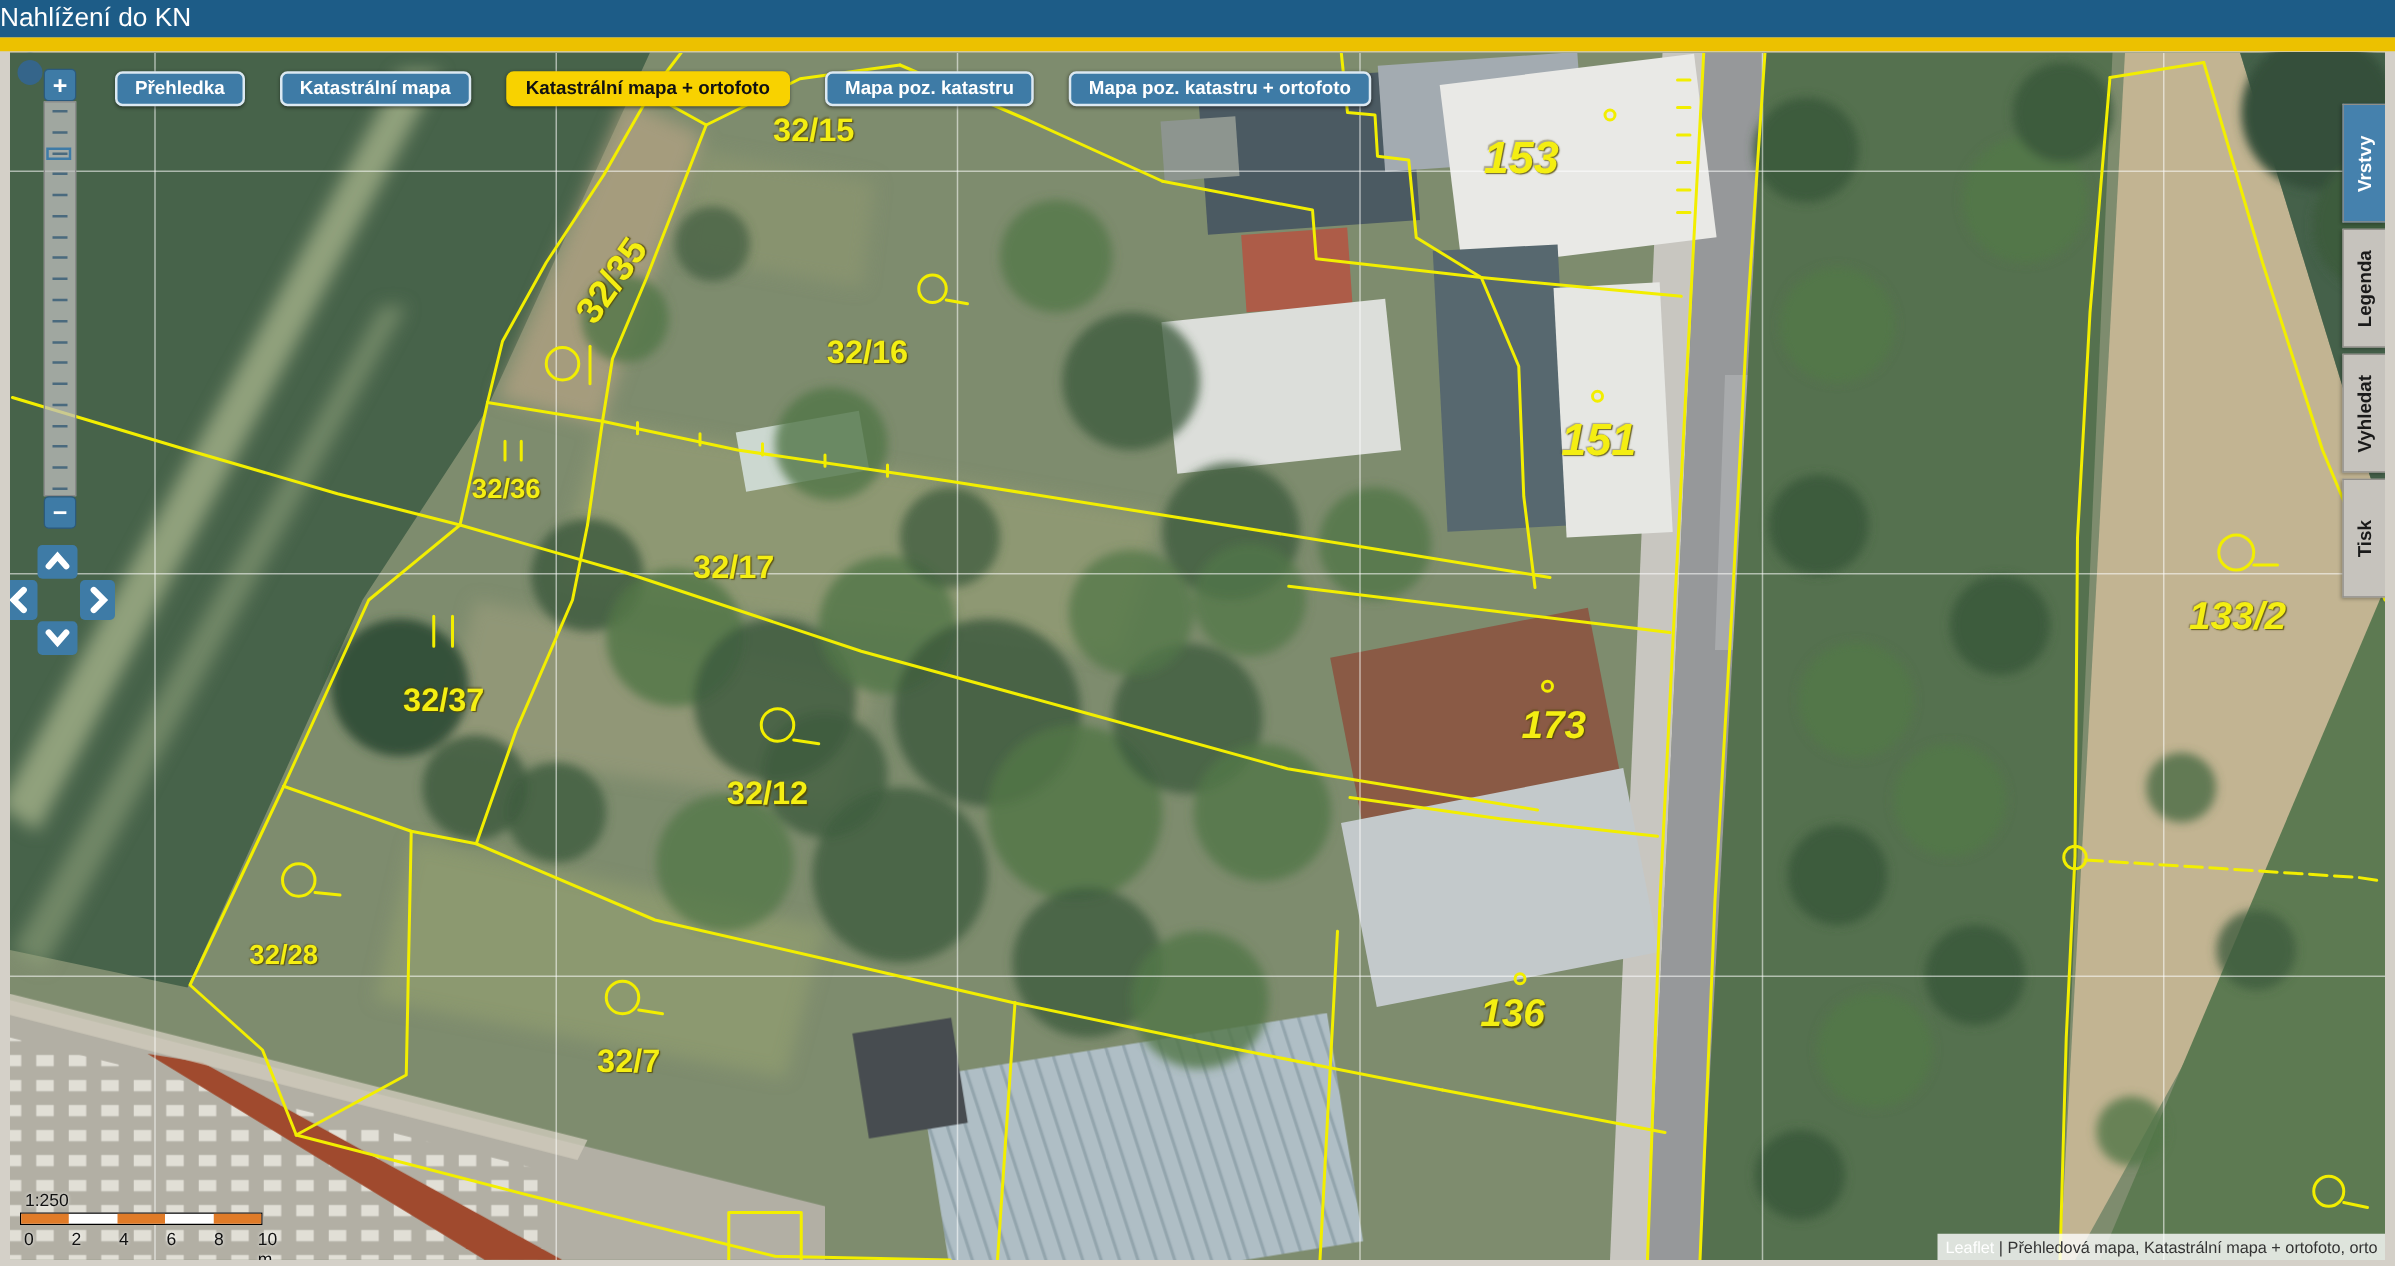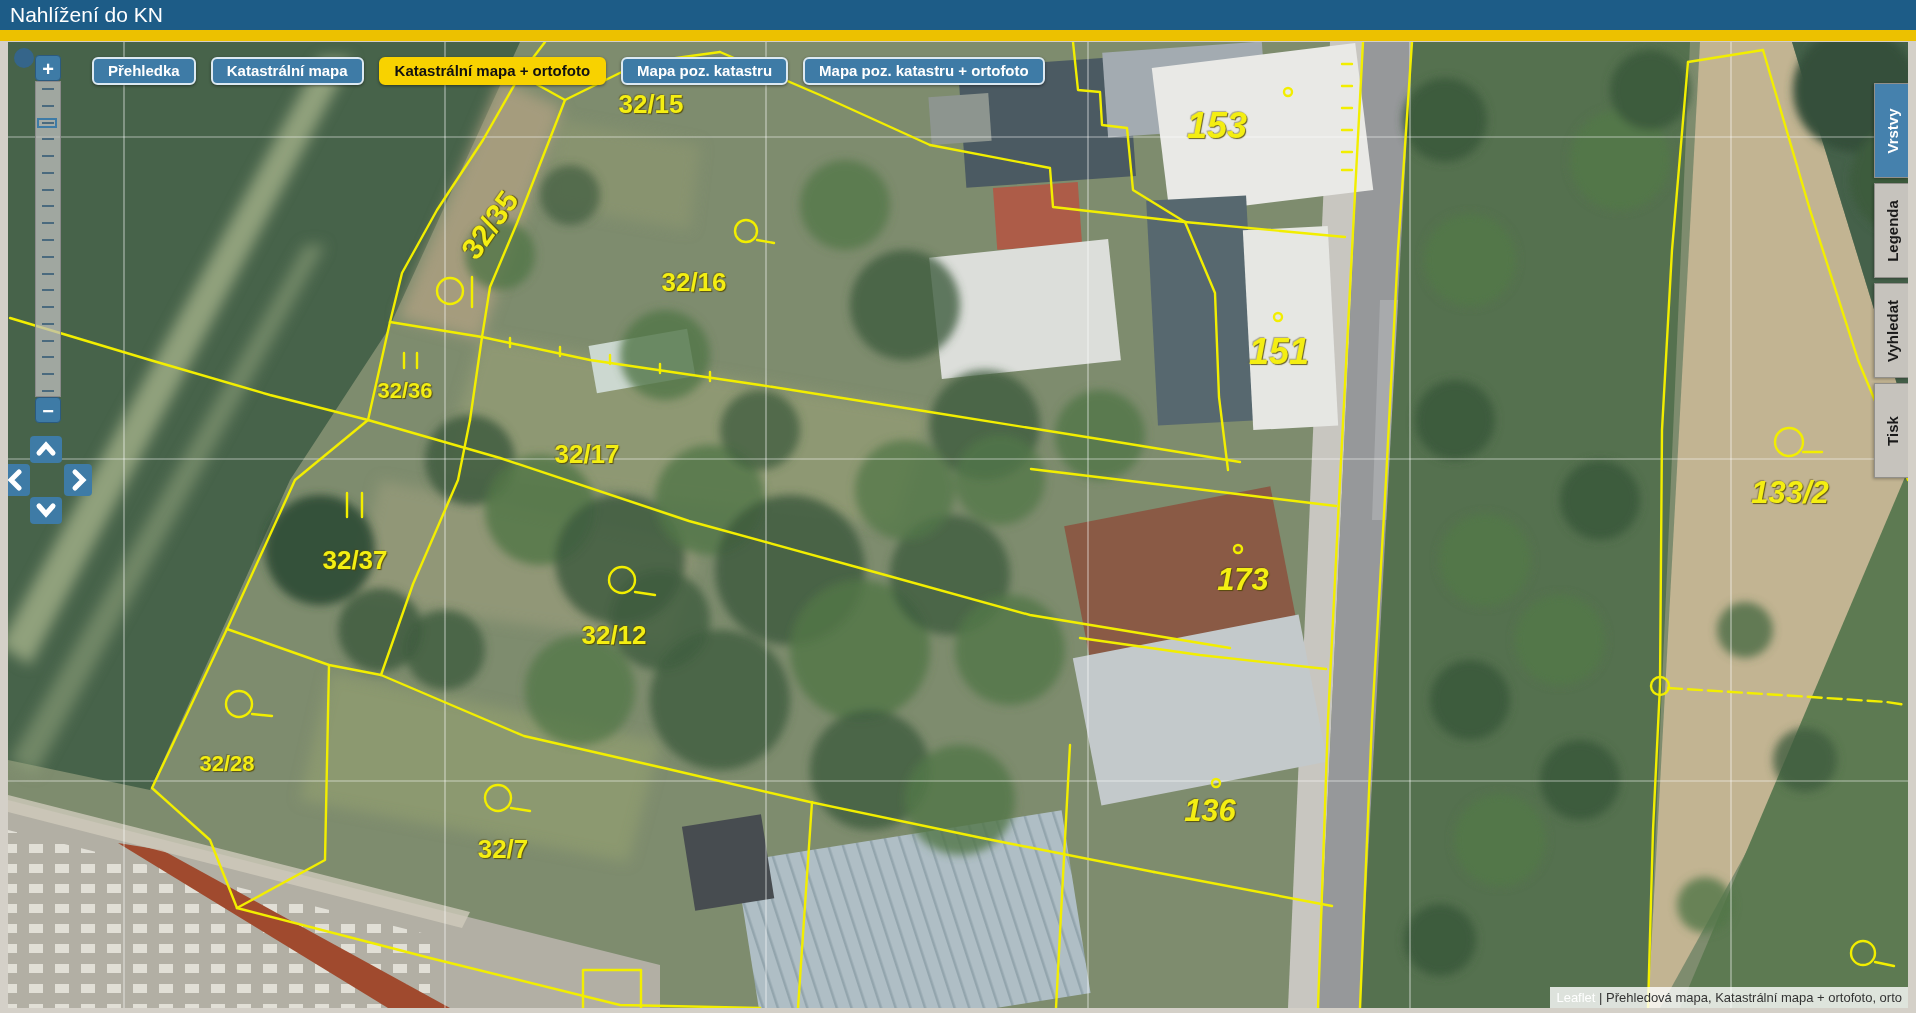--- a/index.html
+++ b/index.html
@@ -1,35 +1,35 @@
 <!DOCTYPE html>
 <html><head>
 <meta charset="utf-8">
 <style>
   html,body{margin:0;padding:0;background:#d4d0c8;font-family:"Liberation Sans",sans-serif;}
   .window{position:relative;width:1916px;height:1013px;background:#d4d0c8;overflow:hidden;}
 
   
   .titlebar{position:absolute;left:0;top:0;width:100%;height:30px;background:#1d5c87;color:#fff;
-    font-size:21px;line-height:30px;padding-left:10px;box-sizing:border-box;}
+    font-size:21px;line-height:30px;box-sizing:border-box;}
   .goldstripe{position:absolute;left:0;top:30px;width:100%;height:11px;background:#ecc100;}
 
   
   .map{position:absolute;left:8px;top:42px;width:1900px;height:966px;overflow:hidden;background:#7e8c6e;}
   .map svg.photo{position:absolute;left:0;top:0;}
 
   
   .plabel{position:absolute;transform:translate(-50%,-50%);font-weight:bold;color:#f4ee12;
     text-shadow:1px 1px 1px rgba(80,70,0,.85), -1px -1px 1px rgba(80,70,0,.4);white-space:nowrap;}
   .pl-26{font-size:26px;} .pl-22{font-size:22px;}
   .pl-it{font-style:italic;font-size:31px;} .pl-big{font-style:italic;font-size:36px;}
   .pl-rot{transform:translate(-50%,-50%) rotate(-55deg);font-size:30px;}
 
   
-  .btnrow{position:absolute;left:84px;top:15px;display:flex;gap:15px;}
+  .btnrow{position:absolute;left:84px;top:15px;display:flex;gap:28px;}
   .mbtn{height:28px;padding:0 14px;background:#3e7ba6;color:#fff;font-weight:bold;font-size:15px;
     border:2px solid #dce9f2;border-radius:6px;line-height:24px;box-sizing:border-box;
     box-shadow:0 1px 3px rgba(0,0,0,.45);cursor:pointer;white-space:nowrap;}
   .mbtn.active{background:#f8d200;color:#111;border-color:#f8d200;}
 
   
   .zbtn{position:absolute;width:26px;height:26px;background:#3e7ba6;color:#fff;border:1px solid #2b5a7e;
     border-radius:4px;font-size:20px;font-weight:bold;text-align:center;line-height:24px;cursor:pointer;}
   .ztrack{position:absolute;left:27px;top:39px;width:26px;height:316px;background:rgba(190,190,190,.75);
     border:1px solid #8a8a8a;box-sizing:border-box;}
@@ -332,19 +332,37 @@
     <div class="vtab" style="top:141px">
         <span>Legenda</span>
       </div>
     <div class="vtab" style="top:241px">
         <span>Vyhledat</span>
       </div>
     <div class="vtab" style="top:341px">
         <span>Tisk</span>
       </div>
 
+    <div class="scale">
+      <div class="ratio">1:250</div>
+      <div class="segs">
+          <i></i>
+          <i></i>
+          <i></i>
+          <i></i>
+          <i></i>
+        </div>
+      <div class="ticksrow">
+        <span style="left:7px">0</span>
+        <span style="left:45px">2</span>
+        <span style="left:83px">4</span>
+        <span style="left:121px">6</span>
+        <span style="left:159px">8</span>
+        <span style="left:198px">10 m</span>
+      </div>
+    </div>
 
     <div class="attrib">
       <a>Leaflet</a><span> | </span><span>Přehledová mapa, Katastrální mapa + ortofoto, orto</span>
     </div>
 
   </div>
 </div>
 
 </body></html>

